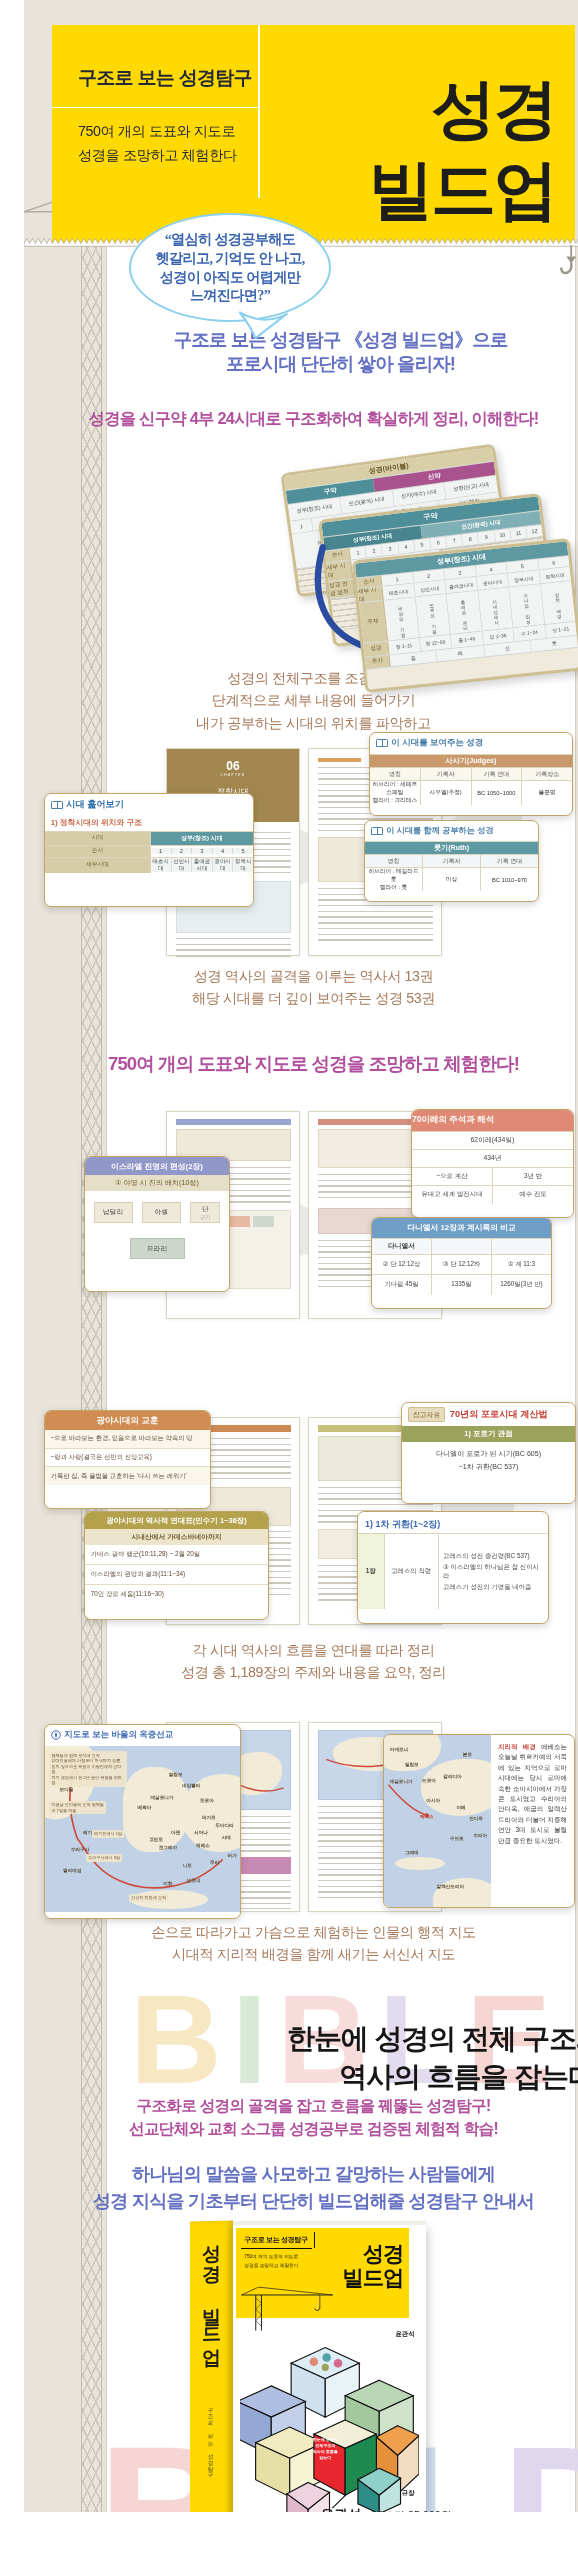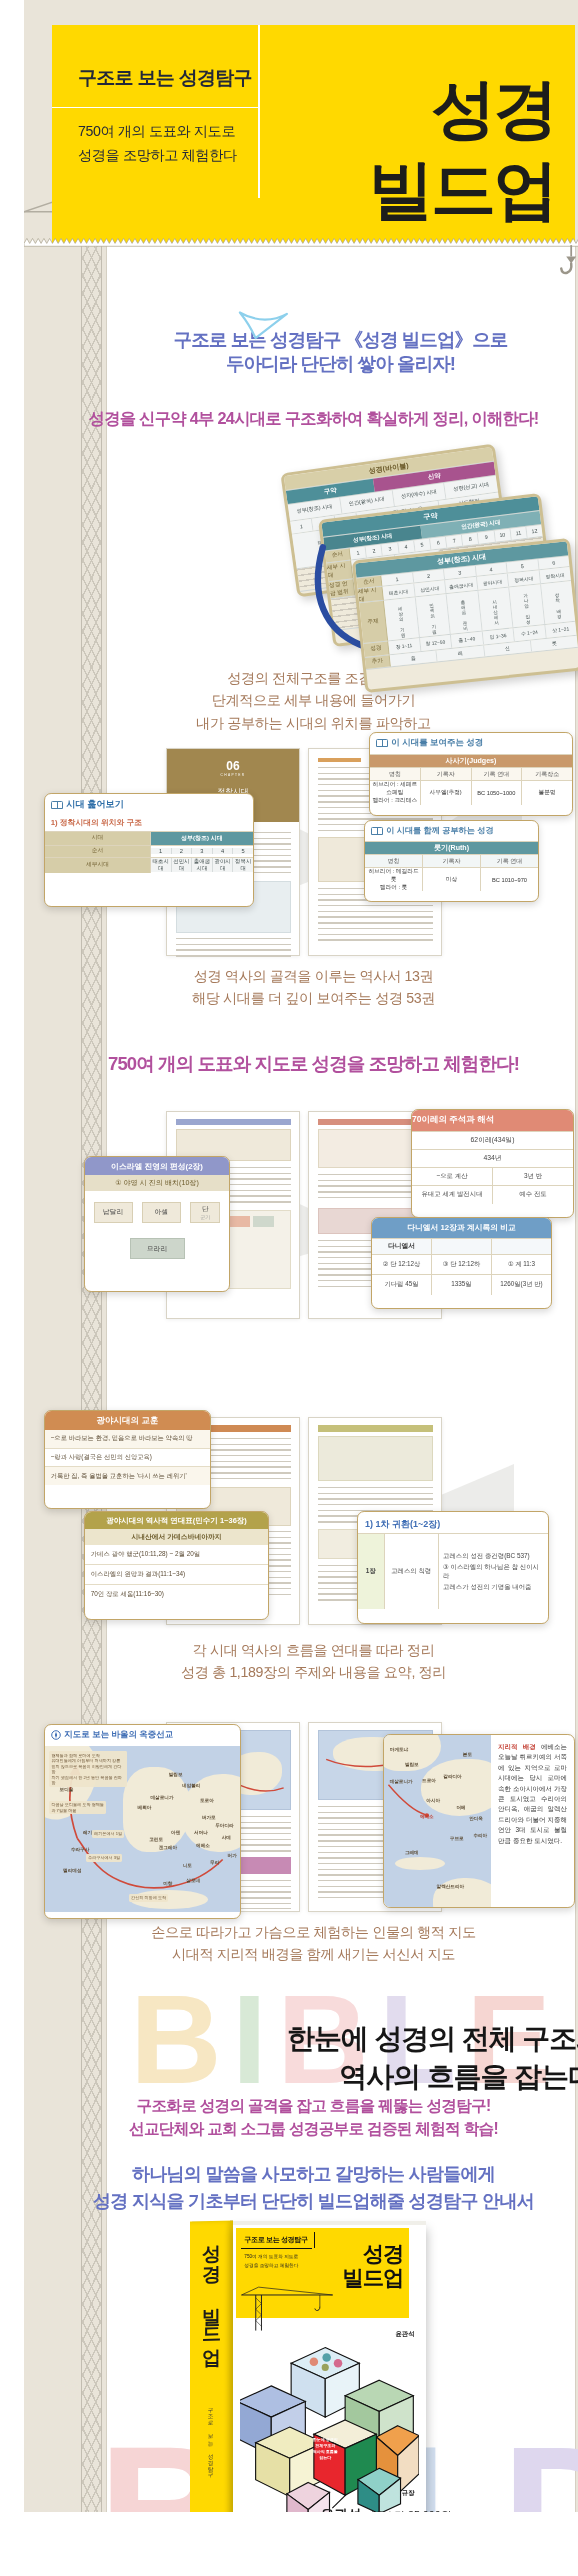--- a/index.html
+++ b/index.html
@@ -148,27 +148,35 @@
     <div class="abs banner-title" style="top:51px;">
       <div>성경</div>
       <div style="margin-top:15.6px;">빌드업</div>
     </div>
   </div>
 
   <svg class="abs sawtooth" width="579" height="10" viewBox="0 0 814 14">
     <path d="M0 13 L0 9 L4 2 L8 9 L12 2 L16 9 L20 2 L24 9 L28 2 L32 9 L36 2 L40 9 L44 2 L48 9 L52 2 L56 9 L60 2 L64 9 L68 2 L72 9 L76 2 L80 9 L84 2 L88 9 L92 2 L96 9 L100 2 L104 9 L108 2 L112 9 L116 2 L120 9 L124 2 L128 9 L132 2 L136 9 L140 2 L144 9 L148 2 L152 9 L156 2 L160 9 L164 2 L168 9 L172 2 L176 9 L180 2 L184 9 L188 2 L192 9 L196 2 L200 9 L204 2 L208 9 L212 2 L216 9 L220 2 L224 9 L228 2 L232 9 L236 2 L240 9 L244 2 L248 9 L252 2 L256 9 L260 2 L264 9 L268 2 L272 9 L276 2 L280 9 L284 2 L288 9 L292 2 L296 9 L300 2 L304 9 L308 2 L312 9 L316 2 L320 9 L324 2 L328 9 L332 2 L336 9 L340 2 L344 9 L348 2 L352 9 L356 2 L360 9 L364 2 L368 9 L372 2 L376 9 L380 2 L384 9 L388 2 L392 9 L396 2 L400 9 L404 2 L408 9 L412 2 L416 9 L420 2 L424 9 L428 2 L432 9 L436 2 L440 9 L444 2 L448 9 L452 2 L456 9 L460 2 L464 9 L468 2 L472 9 L476 2 L480 9 L484 2 L488 9 L492 2 L496 9 L500 2 L504 9 L508 2 L512 9 L516 2 L520 9 L524 2 L528 9 L532 2 L536 9 L540 2 L544 9 L548 2 L552 9 L556 2 L560 9 L564 2 L568 9 L572 2 L576 9 L580 2 L584 9 L588 2 L592 9 L596 2 L600 9 L604 2 L608 9 L612 2 L616 9 L620 2 L624 9 L628 2 L632 9 L636 2 L640 9 L644 2 L648 9 L652 2 L656 9 L660 2 L664 9 L668 2 L672 9 L676 2 L680 9 L684 2 L688 9 L692 2 L696 9 L700 2 L704 9 L708 2 L712 9 L716 2 L720 9 L724 2 L728 9 L732 2 L736 9 L740 2 L744 9 L748 2 L752 9 L756 2 L760 9 L764 2 L768 9 L772 2 L776 9 L780 2 L784 9 L788 2 L792 9 L796 2 L800 9 L804 2 L808 9 L812 2 L814 6 L814 13 Z" fill="#ffffff" stroke="#aaa48f" stroke-width="1"></path>
   </svg>
 
+  <div class="abs bubble">
+    <div>
+        <div>“열심히 성경공부해도</div>
+        <div>헷갈리고, 기억도 안 나고,</div>
+        <div>성경이 아직도 어렵게만</div>
+        <div>느껴진다면?”</div>
+      </div>
+  </div>
   <svg class="abs bubble-tail" width="57" height="30" viewBox="0 0 80 42">
     <path d="M4,2 C28,16 52,14 70,4 L26,38 C20,24 12,12 4,2 Z" fill="#fff" stroke="#8dd0ec" stroke-width="3" stroke-linejoin="round"></path>
   </svg>
 
   <div class="abs hA">
     <div>구조로 보는 성경탐구 《성경 빌드업》으로</div>
-    <div>두아디라 단단히 쌓아 올리자!</div>
+    <div>포로시대 단단히 쌓아 올리자!</div>
   </div>
   <div class="abs hB">성경을 신구약 4부 24시대로 구조화하여 확실하게 정리, 이해한다!</div>
 
   <div class="card" style="left:264px;top:458px;width:210px;height:119px;transform:rotate(-8deg);z-index:5;">
     <div class="crow">
         <div class="chead" style="flex:1;font-size:7.1px;padding:2.1px 0;">성경(바이블)</div>
       </div>
     <div class="crow" style="height:12.8px;font-size:6.4px;">
       <div class="cteal" style="width:42%;line-height:12.8px;">구약</div>
       <div class="cmag" style="width:58%;line-height:12.8px;">신약</div>
@@ -506,20 +514,29 @@
     <div class="fl" style="margin:5.7px 8.5px 0;height:40px;"></div>
   </div>
 
   <div class="co" style="left:20px;top:1410px;width:165px;height:97px;">
     <div style="background:#d08c52;color:#fff;font-weight:700;font-size:8.5px;text-align:center;padding:3.6px 0;">광야시대의 교훈</div>
     <div style="padding:4.3px 5.7px;font-size:6.3px;color:#5a4a33;border-bottom:0.7px solid #e4dcc6;background:#faf6ec;">~으로 바라보는 환경, 믿음으로 바라보는 약속의 땅</div>
     <div style="padding:4.3px 5.7px;font-size:6.3px;color:#5a4a33;border-bottom:0.7px solid #e4dcc6;">~랑과 사랑(결국은 선민의 신앙교육)</div>
     <div style="padding:4.3px 5.7px;font-size:6.3px;color:#5a4a33;background:#faf6ec;">거룩한 집, 즉 율법을 교훈하는 '다시 쓰는 레위기'</div>
   </div>
 
+  <div class="co" style="left:377px;top:1402px;width:173px;height:100px;">
+    <div style="display:flex;align-items:center;gap:4.3px;padding:4.3px 5.7px;">
+      <span style="background:#e6dcbd;color:#7a5c28;font-size:6.8px;padding:1.4px 4.3px;border:0.7px solid #cdbd8e;border-radius:1.4px;">참고자료</span>
+      <span style="color:#c23b2e;font-weight:800;font-size:9.2px;">70년의 포로시대 계산법</span>
+    </div>
+    <div style="background:#9aa25c;color:#fff;font-weight:700;font-size:7.5px;text-align:center;padding:2.8px 0;">1) 포로기 관점</div>
+    <div style="padding:7.1px 5.7px 1.4px;text-align:center;font-size:7.1px;color:#444;">다니엘이 포로가 된 시기(BC 605)</div>
+    <div style="padding:1.4px 5.7px;text-align:center;font-size:7.1px;color:#444;">~1차 귀환(BC 537)</div>
+  </div>
 
   <div class="co" style="left:60px;top:1511px;width:183px;height:107px;">
     <div style="background:#b3a24b;color:#fff;font-weight:700;font-size:7.5px;text-align:center;padding:3.6px 0;">광야시대의 역사적 연대표(민수기 1~36장)</div>
     <div style="background:#ece5cc;color:#6b5a2a;font-size:6.8px;text-align:center;padding:2.8px 0;font-weight:700;">시내산에서 가데스바네아까지</div>
     <div style="padding:5px 5.7px;font-size:6.4px;color:#5a4a33;border-bottom:0.7px solid #e4dcc6;">가데스 광야 행군(10:11,28) ~ 2월 20일</div>
     <div style="padding:5px 5.7px;font-size:6.4px;color:#5a4a33;border-bottom:0.7px solid #e4dcc6;">이스라엘의 원망과 결과(11:1~34)</div>
     <div style="padding:5px 5.7px;font-size:6.4px;color:#5a4a33;">70인 장로 세움(11:16~30)</div>
   </div>
 
   <div class="co" style="left:333px;top:1511px;width:190px;height:111px;">

